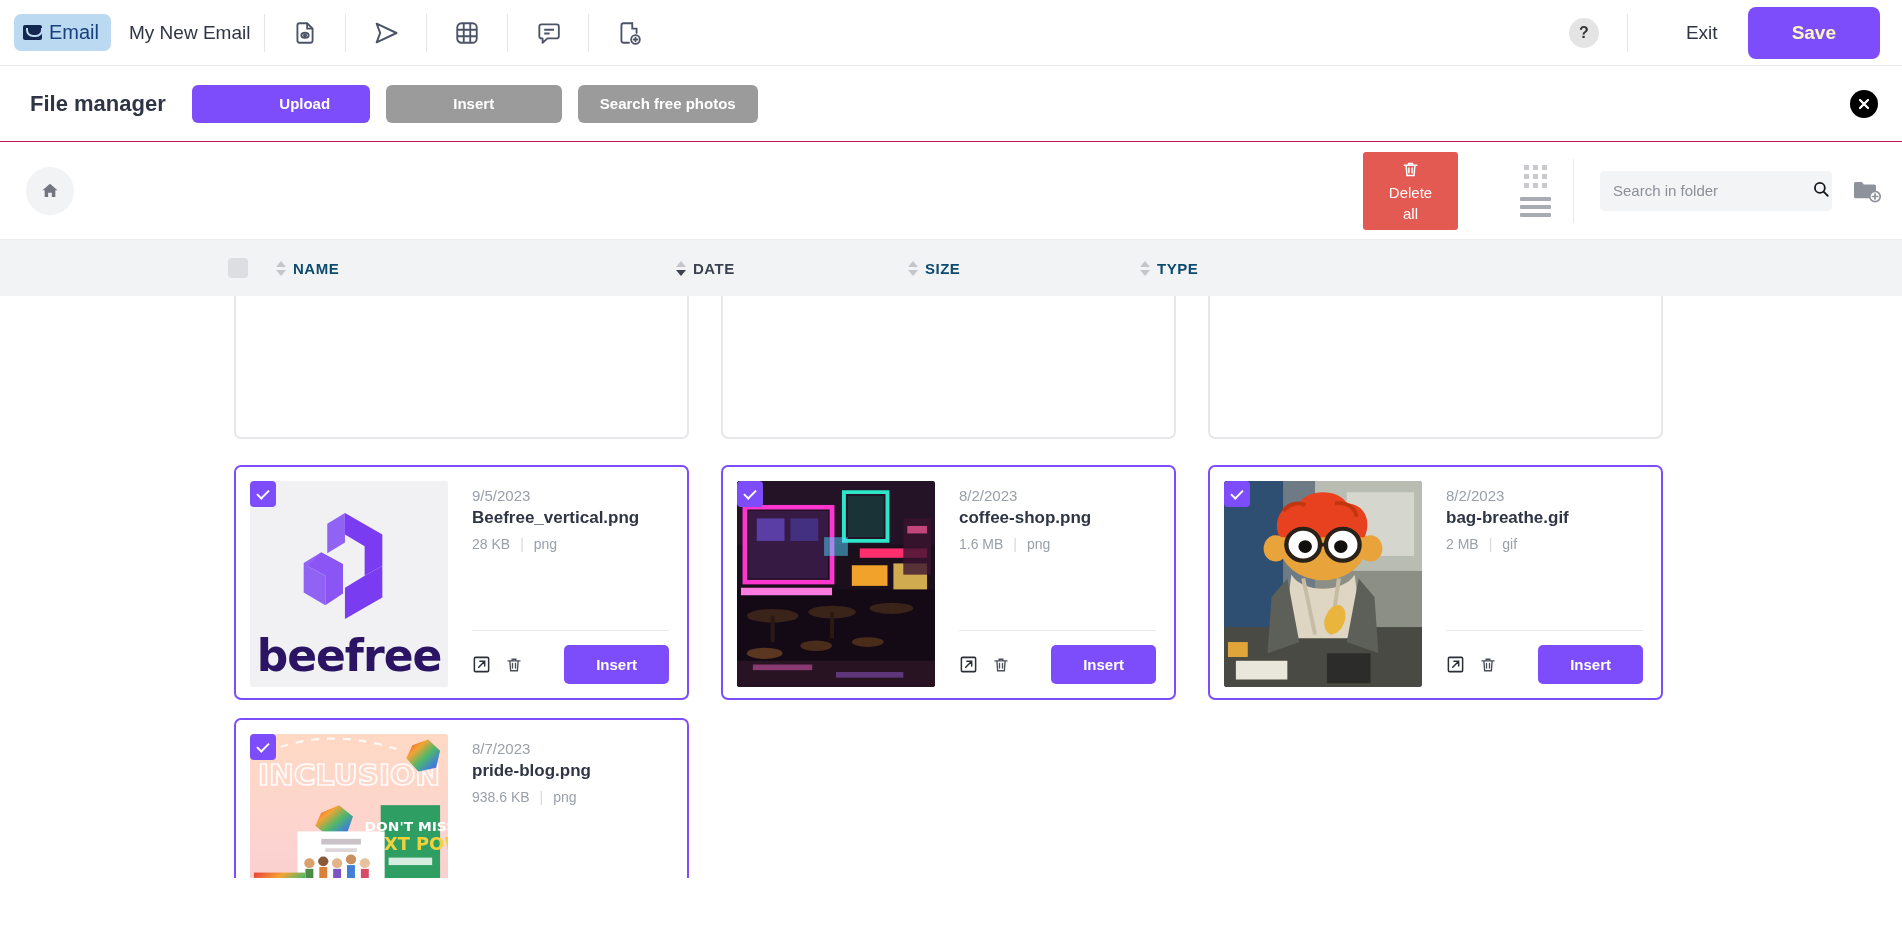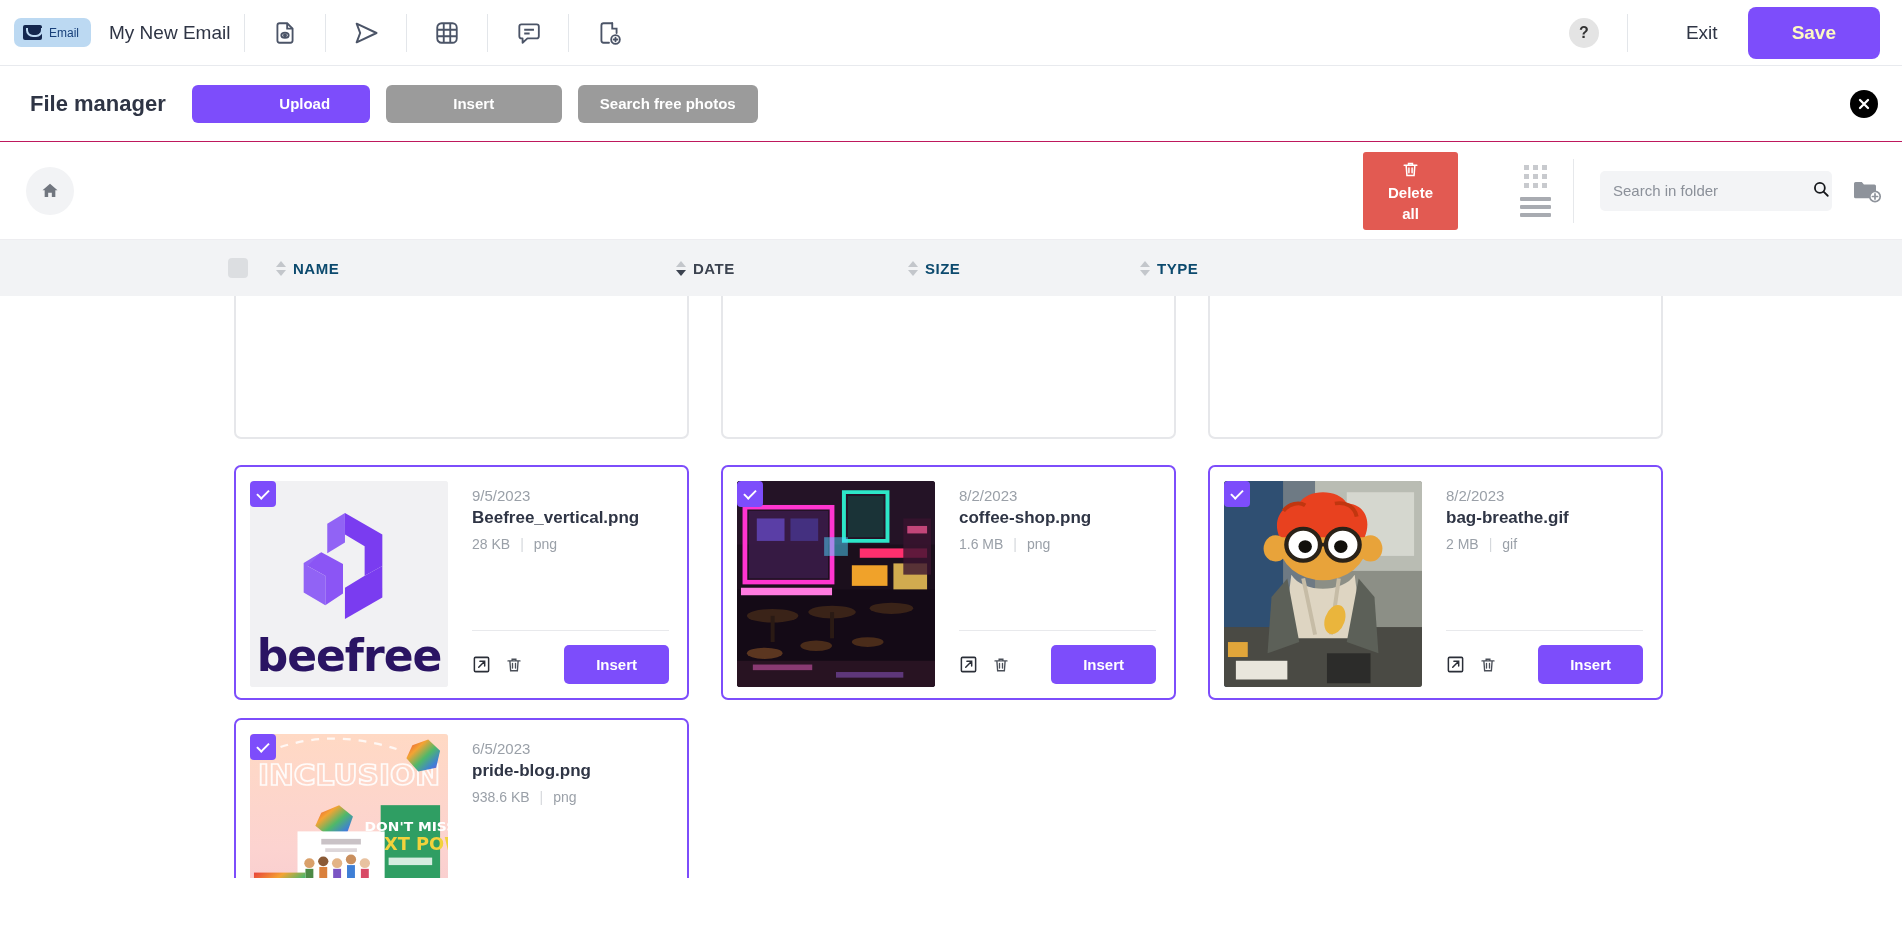--- a/index.html
+++ b/index.html
@@ -20,21 +20,21 @@
     border-bottom: 1px solid #e8eaee;
     background: #fff;
   }
   .email-badge {
     display: flex; align-items: center; gap: 7px;
     background: #bcd9f2;
     border-radius: 7px;
     padding: 7px 12px 7px 9px;
   }
   .email-badge .badge-label {
-    color: #18407a; font-size: 12px; font-weight: 400;
+    color: #18407a; font-size: 20px; font-weight: 400;
   }
   .envelope {
     width: 19px; height: 15px; background: #14274e;
     border-radius: 2px; position: relative; flex: none;
   }
   .envelope:after {
     content: ""; position: absolute; left: 3px; top: 3px;
     width: 13px; height: 7px;
     border-left: 2px solid #bcd9f2; border-right: 2px solid #bcd9f2;
     border-bottom: 2px solid #bcd9f2;
@@ -98,21 +98,21 @@
   .home-btn {
     width: 48px; height: 48px; border-radius: 50%; background: #f2f3f5;
     display: flex; align-items: center; justify-content: center; cursor: pointer;
   }
   .delete-all {
     width: 95px; height: 78px; background: #e25a52; color: #fff;
     border: none; border-radius: 3px; cursor: pointer;
     display: flex; flex-direction: column; align-items: center; justify-content: center;
     gap: 5px; font-family: "Liberation Sans", sans-serif;
   }
-  .delete-all .da-label { font-size: 15px; font-weight: 700; line-height: 1.08; text-align: center; }
+  .delete-all .da-label { font-size: 15px; font-weight: 400; line-height: 1.08; text-align: center; }
   .view-toggle {
     display: flex; flex-direction: column; align-items: center; gap: 9px;
     margin: 0 22px 0 62px; cursor: pointer;
   }
   .dots9 { display: grid; grid-template-columns: repeat(3, 5px); gap: 4px; }
   .dots9 i { width: 5px; height: 5px; background: #c8cace; display: block; }
   .lines3 { display: flex; flex-direction: column; gap: 4px; }
   .lines3 i { width: 31px; height: 4px; background: #a8abb1; display: block; border-radius: 1px; }
   .tool-divider { width: 1px; height: 64px; background: #e6e8eb; }
   .search-wrap {
@@ -596,21 +596,21 @@
           <rect x="30" y="92" width="34" height="14" fill="#fbd9da"></rect>
           <rect x="34" y="95" width="26" height="1.6" fill="#e06f7a"></rect>
           <rect x="34" y="99" width="22" height="1.6" fill="#e06f7a"></rect>
           <rect x="34" y="103" width="18" height="1.6" fill="#e06f7a"></rect>
           <rect x="58" y="100" width="14" height="6" fill="#16120f"></rect>
           <rect x="26" y="98" width="12" height="10" fill="#ffffff" stroke="#d7cfd2"></rect>
           <path d="M31 101v7l2.6-1.8 1.6 3 1.6-.9-1.6-3 2.4-.4z" fill="#3a3a3a"></path>
         </svg>
       </div>
       <div class="meta">
-        <div class="f-date">6/5/2023</div>
+        <div class="f-date">8/7/2023</div>
         <div class="f-name">pride-blog.png</div>
         <div class="f-sub">
           <span>938.6 KB</span>
           <span class="sep">|</span>
           <span>png</span>
         </div>
         <div class="meta-spacer"></div>
 
       </div>
     </div>

